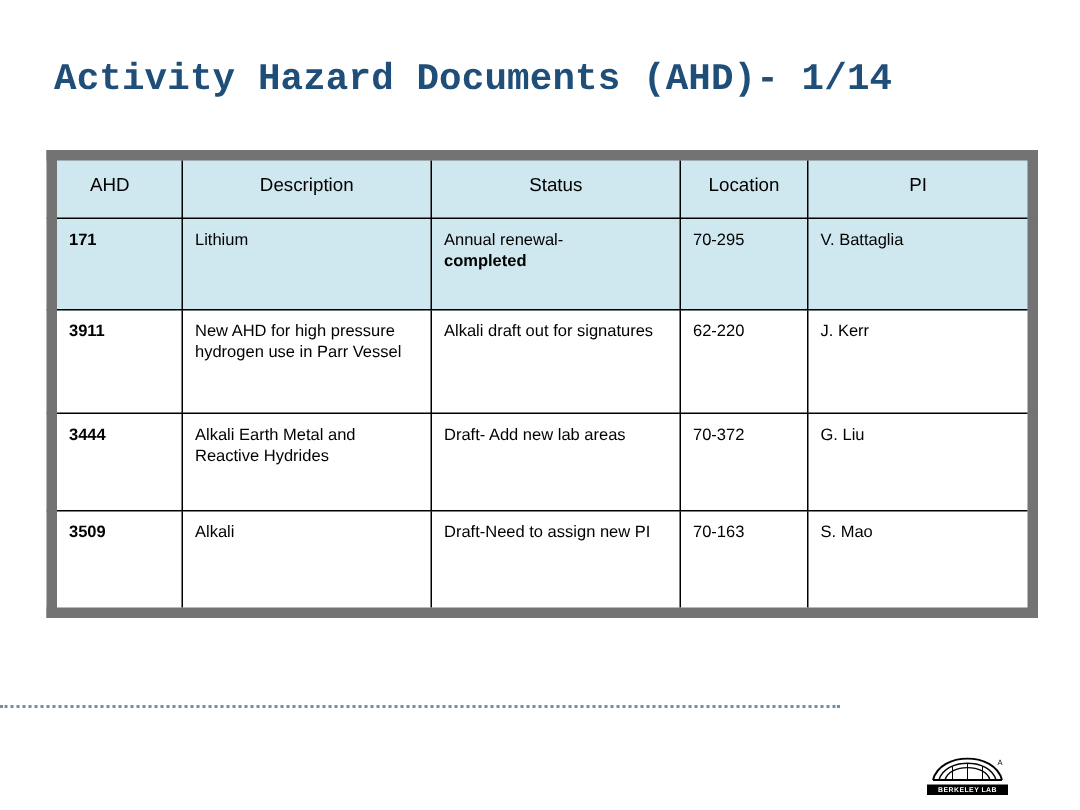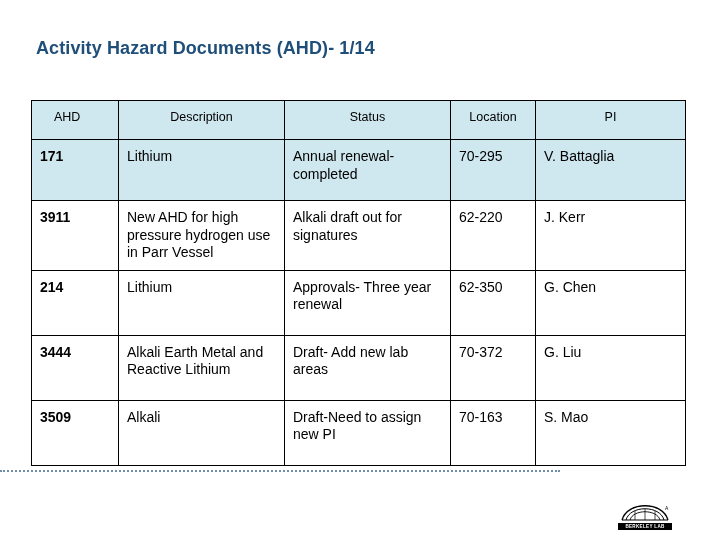--- a/index.html
+++ b/index.html
@@ -15,43 +15,44 @@
     overflow: hidden;
   }
   .slide {
     position: absolute;
     inset: 0;
   }
   .title {
     position: absolute;
     left: 36px;
     top: 38px;
-    font-size: 18px;
+    font-size: 25px;
     font-weight: bold;
     color: #1f4e79;
     letter-spacing: 0.1px;
     white-space: nowrap;
+    font-family: Liberation Mono, monospace;
   }
   .table-wrap {
     position: absolute;
     left: 31px;
     top: 100px;
     width: 654px;
   }
   table.ahd {
     border-collapse: collapse;
     table-layout: fixed;
     width: 654px;
-    border: 1px solid #737373;
+    border: 7px solid #737373;
   }
   table.ahd th, table.ahd td {
     border: 1px solid #000000;
     vertical-align: top;
     padding: 8px 8px 8px 8px;
-    font-size: 14px;
+    font-size: 11px;
     color: #000000;
     line-height: 1.25;
   }
   table.ahd thead th {
     background: #cfe7ef;
     font-weight: normal;
     height: 20px;
     padding-top: 9px;
     padding-bottom: 9px;
     font-size: 12.5px;
@@ -74,21 +75,21 @@
   }
   td.desc { }
   td.status { }
   td.loc { }
   td.pi { }
   .row-h1 td { height: 44px; }
   .row-h2 td { height: 52px; margin-top: 24px; }
   .row-h3 td { height: 48px; }
   .row-h4 td { height: 48px; }
   .row-h5 td { height: 48px; }
-  .bold-seg { font-weight: normal; }
+  .bold-seg { font-weight: bold; }
   .dotted-rule {
     position: absolute;
     left: 0px;
     top: 470px;
     width: 560px;
     border-top: 2px dotted #6f8fa8;
   }
   .logo {
     position: absolute;
     left: 618px;
@@ -148,31 +149,24 @@
         </tr>
 
         <tr class="row-h2">
           <td class="ahd-num">3911</td>
           <td class="desc">New AHD for high pressure hydrogen use in Parr Vessel</td>
           <td class="status">Alkali draft out for signatures</td>
           <td class="loc">62-220</td>
           <td class="pi">J. Kerr</td>
         </tr>
 
-        <tr class="row-h3">
-          <td class="ahd-num">214</td>
-          <td class="desc">Lithium</td>
-          <td class="status">Approvals- Three year renewal</td>
-          <td class="loc">62-350</td>
-          <td class="pi">G. Chen</td>
-        </tr>
 
         <tr class="row-h4">
           <td class="ahd-num">3444</td>
-          <td class="desc">Alkali Earth Metal and Reactive Lithium</td>
+          <td class="desc">Alkali Earth Metal and Reactive Hydrides</td>
           <td class="status">Draft- Add new lab areas</td>
           <td class="loc">70-372</td>
           <td class="pi">G. Liu</td>
         </tr>
 
         <tr class="row-h5">
           <td class="ahd-num">3509</td>
           <td class="desc">Alkali</td>
           <td class="status">Draft-Need to assign new PI</td>
           <td class="loc">70-163</td>

